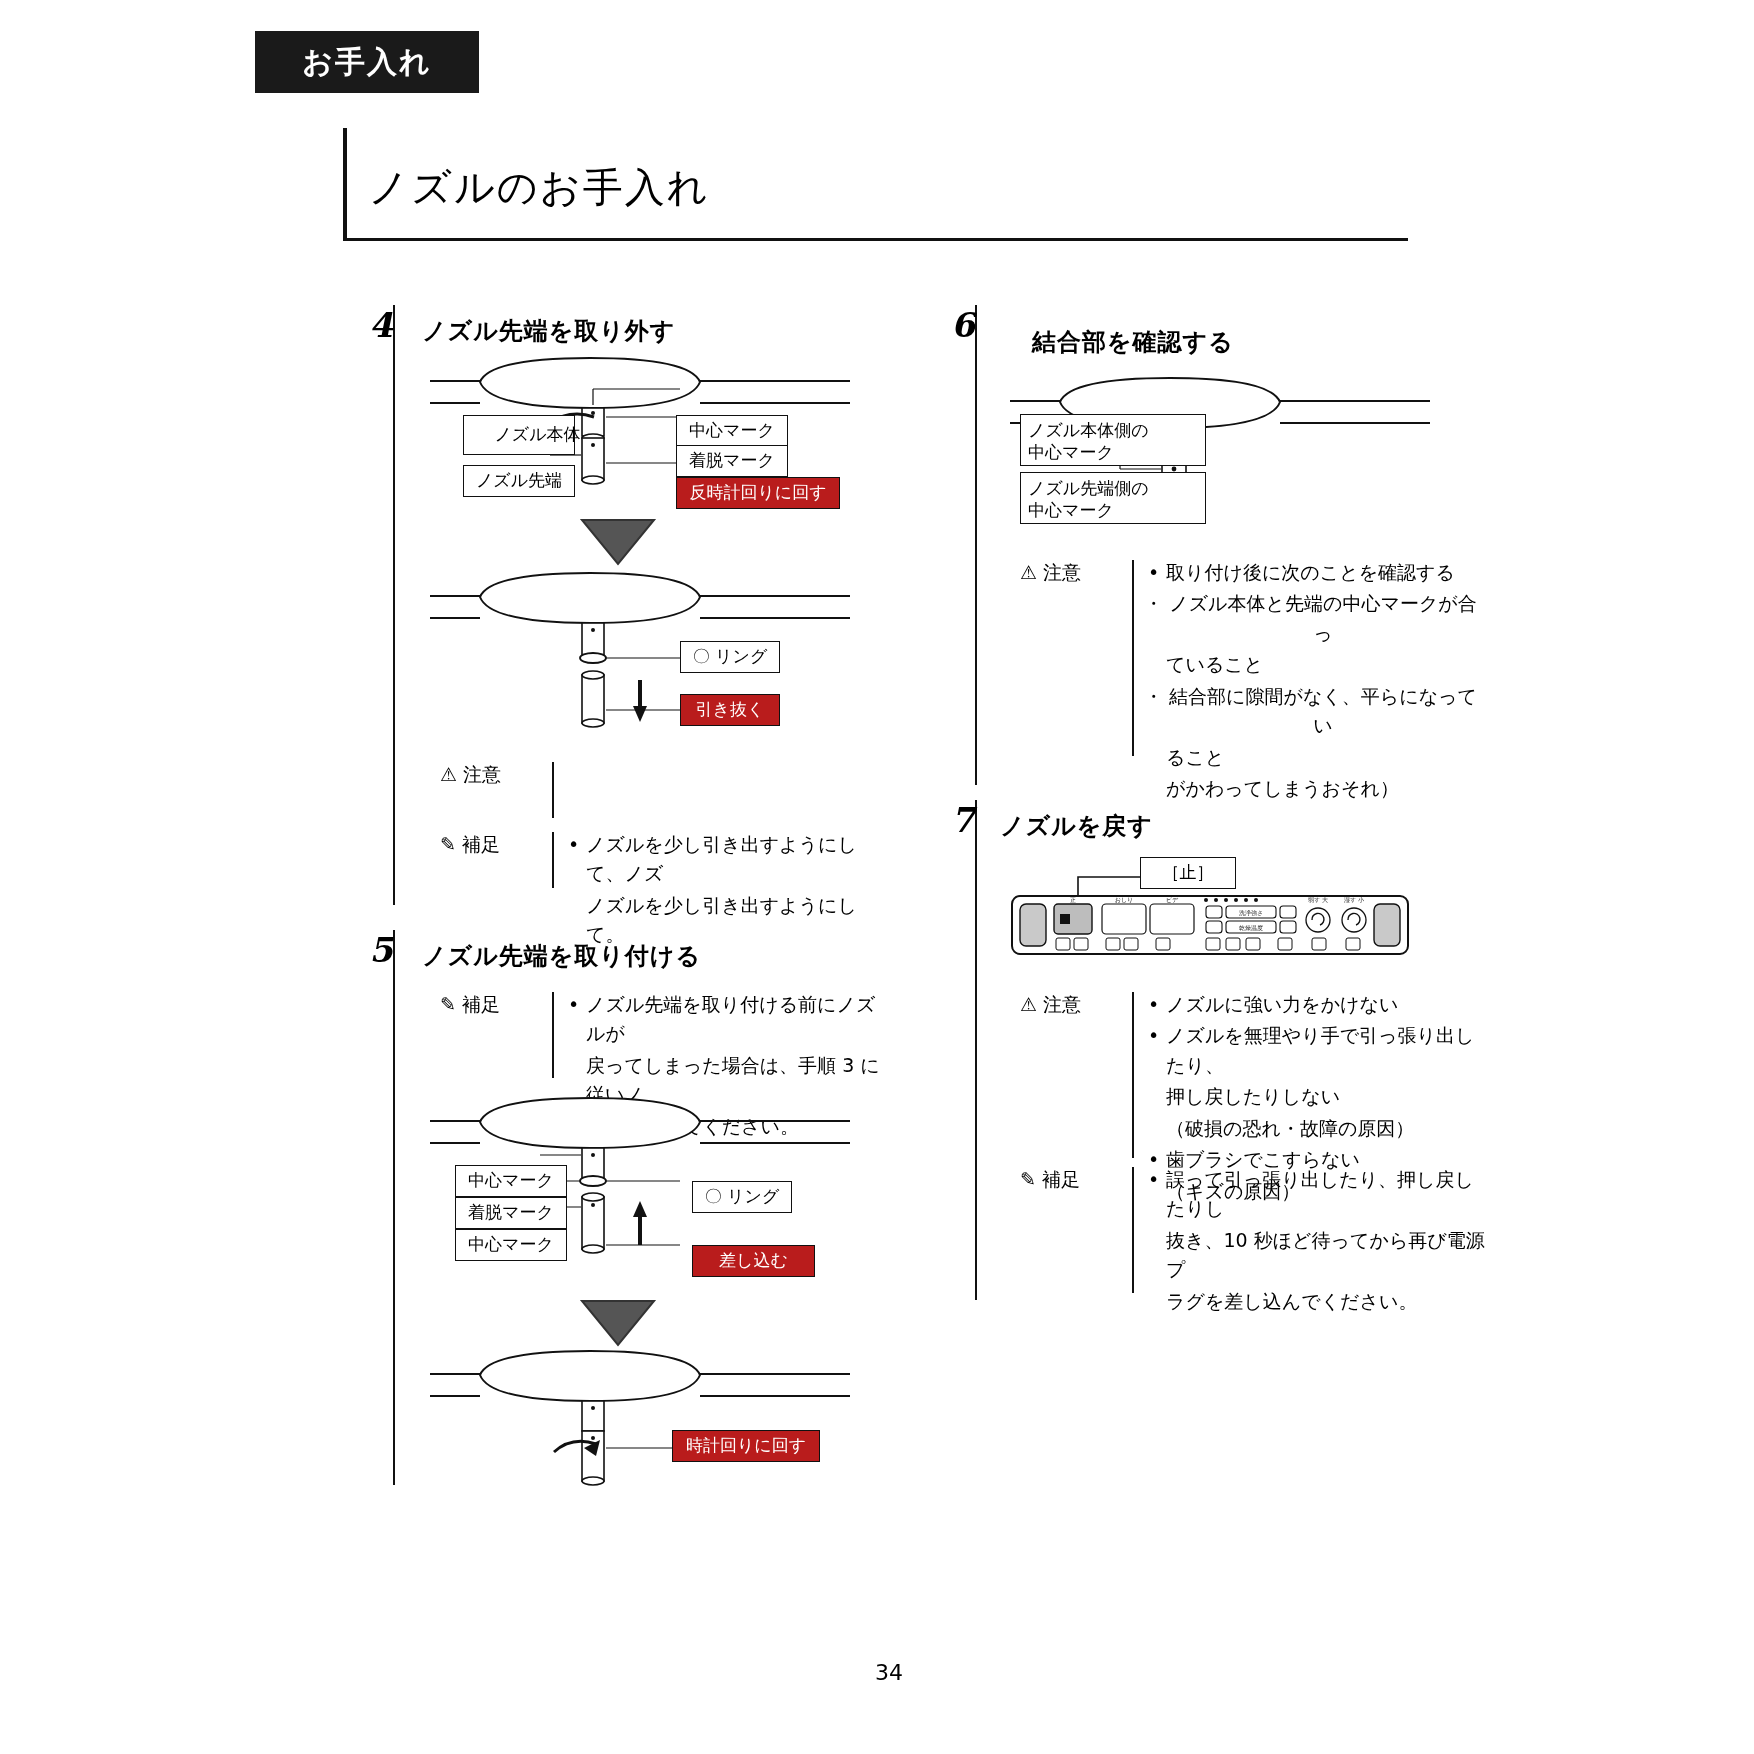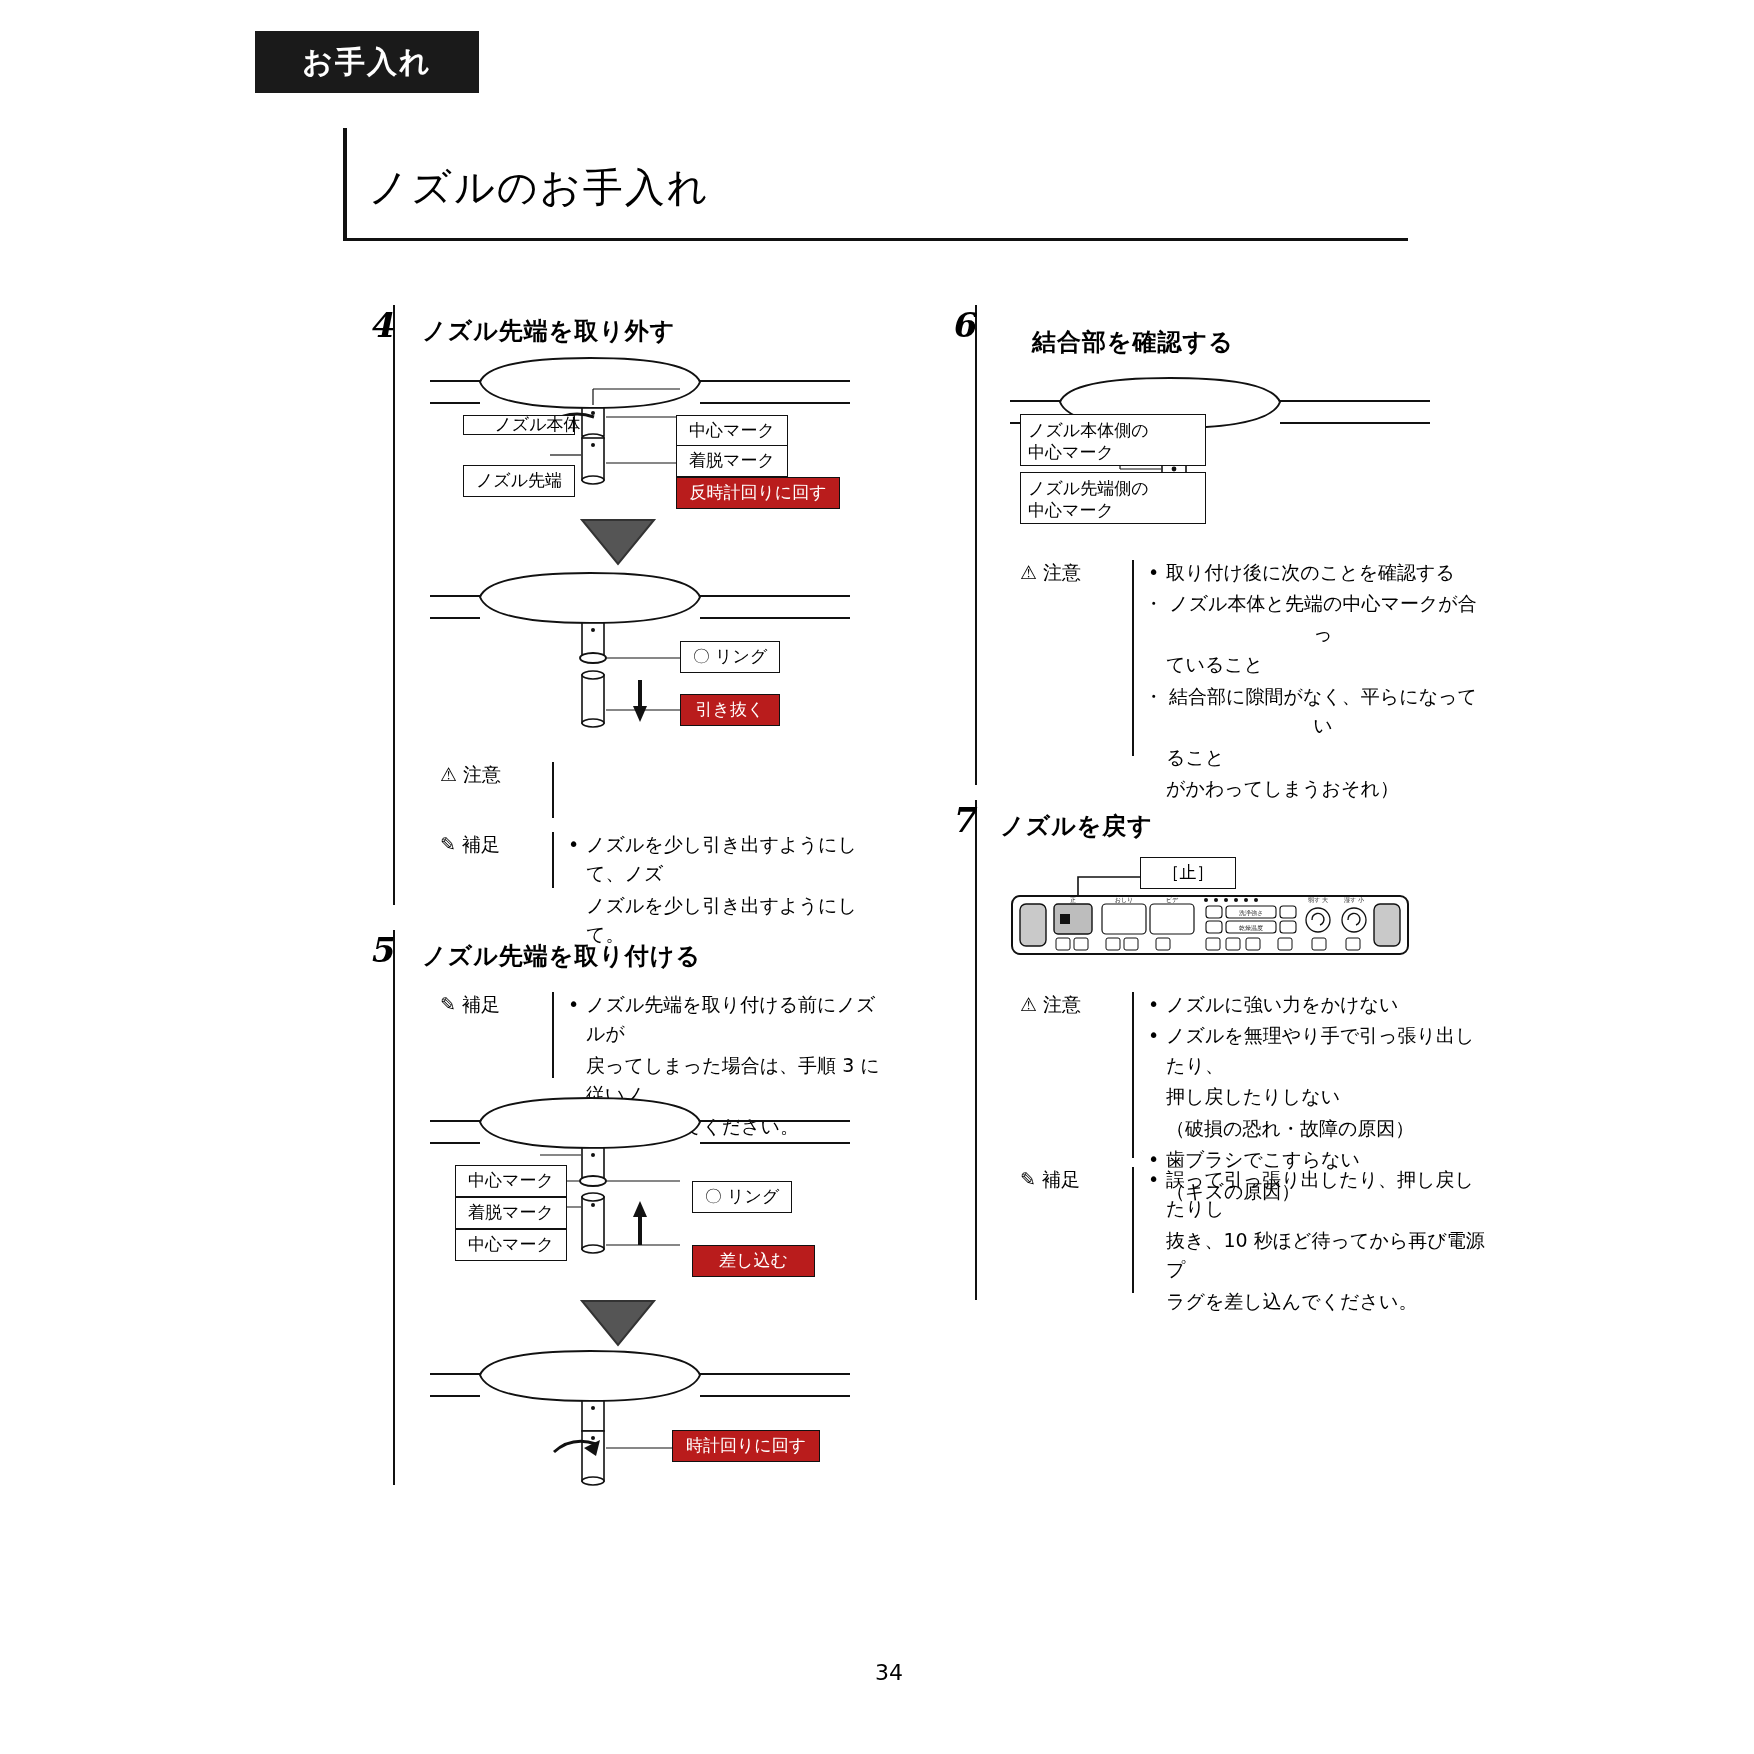--- a/index.html
+++ b/index.html
@@ -94,21 +94,21 @@
       <circle cx="163" cy="90" r="2" fill="#111"></circle>
       <path d="M120 68 q20 -14 44 -6" stroke="#111" stroke-width="3" fill="none"></path>
       <path d="M118 60 l4 14 l12 -8 z" fill="#111"></path>
       <line x1="163" y1="50" x2="163" y2="34" stroke="#111" stroke-width="1.2"></line>
       <line x1="163" y1="34" x2="250" y2="34" stroke="#111" stroke-width="1.2"></line>
       <line x1="176" y1="62" x2="250" y2="62" stroke="#111" stroke-width="1.2"></line>
       <line x1="151" y1="100" x2="120" y2="100" stroke="#111" stroke-width="1.2"></line>
       <line x1="176" y1="108" x2="250" y2="108" stroke="#111" stroke-width="1.2"></line>
     </svg>
   </div>
-  <div class="lbl" style="left:463px;top:415px;width:112px;height:20px;padding-left:44px;">ノズル本体</div>
+  <div class="lbl" style="left:463px;top:415px;width:112px;height:40px;padding-left:44px;">ノズル本体</div>
   <div class="lbl" style="left:463px;top:465px;width:112px;height:32px;">ノズル先端</div>
   <div class="lbl" style="left:676px;top:415px;width:112px;height:32px;">中心マーク</div>
   <div class="lbl" style="left:676px;top:445px;width:112px;height:32px;">着脱マーク</div>
   <div class="lbl black" style="left:676px;top:477px;width:164px;height:32px;">反時計回りに回す</div>
 
   <div class="fig" style="left:578px;top:516px;">
     <svg width="80" height="52" viewBox="0 0 80 52">
         <path d="M4 4 h72 l-36 44 z" fill="#555" stroke="#333" stroke-width="2"></path>
       </svg>
   </div>

